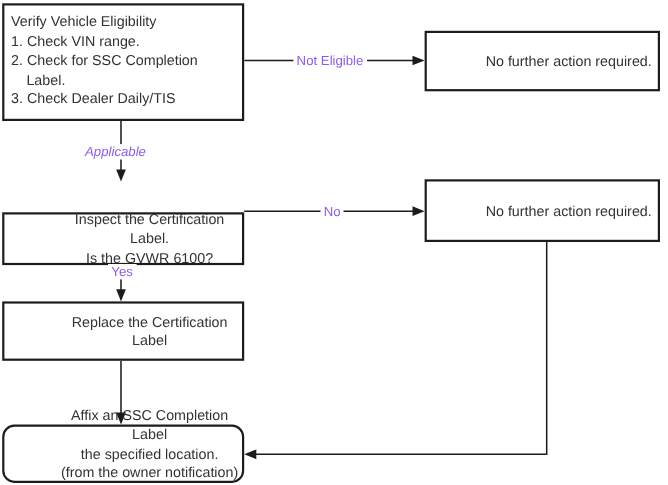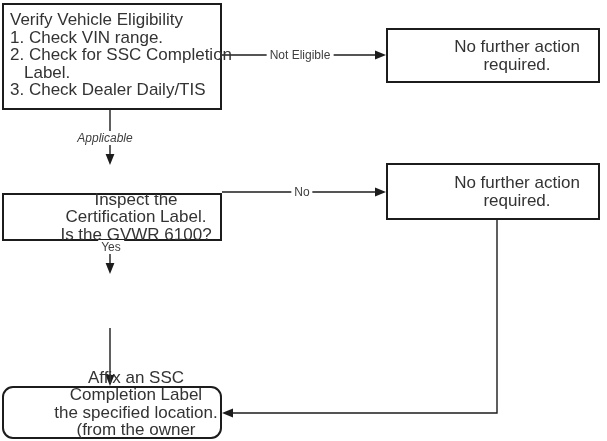--- a/index.html
+++ b/index.html
@@ -23,21 +23,21 @@
     stroke-width: 1.4;
     fill: none;
   }
   svg.edges polygon { fill: #1c1c1c; }
   .node {
     position: absolute;
     box-sizing: border-box;
     border: 2px solid #1c1c1c;
     background: #ffffff;
     z-index: 2;
-    font-size: 17px;
+    font-size: 13px;
     line-height: 17.5px;
   }
   .node.centered {
     display: flex;
     flex-direction: column;
     align-items: center;
     justify-content: center;
     text-align: center;
     padding-left: 48px;
   }
@@ -49,21 +49,21 @@
   #node-no-action-mid { left: 386px; top: 163px; width: 214px; height: 57px; }
   #node-replace { left: 2px; top: 274px; width: 220px; height: 54px; }
   #node-affix { left: 2px; top: 386px; width: 220px; height: 53px; border-radius: 11px; }
   .edge-label {
     position: absolute;
     z-index: 3;
     background: #ffffff;
     padding: 0 3px;
     font-size: 12px;
     line-height: 14px;
-    color: #404040;
+    color: #8b5cf6;
     transform: translate(-50%, -50%);
     white-space: nowrap;
   }
   #label-not-eligible { left: 300px; top: 55px; }
   #label-applicable { left: 105px; top: 138px; font-style: italic; }
   #label-no { left: 302px; top: 192px; }
   #label-yes { left: 111px; top: 247px; }
 </style>
 </head>
 <body>
@@ -105,20 +105,23 @@
 
   <div class="node centered" id="node-inspect">
     <div>Inspect the Certification Label.</div>
     <div>Is the GVWR 6100?</div>
   </div>
 
   <div class="node centered" id="node-no-action-mid">
     <div>No further action required.</div>
   </div>
 
+  <div class="node centered" id="node-replace">
+    <div>Replace the Certification Label</div>
+  </div>
 
   <div class="node centered" id="node-affix">
     <div>Affix an SSC Completion Label</div>
     <div>the specified location.</div>
     <div>(from the owner notification) on</div>
   </div>
 
   <span class="edge-label" id="label-not-eligible">Not Eligible</span>
   <span class="edge-label" id="label-applicable">Applicable</span>
   <span class="edge-label" id="label-no">No</span>

